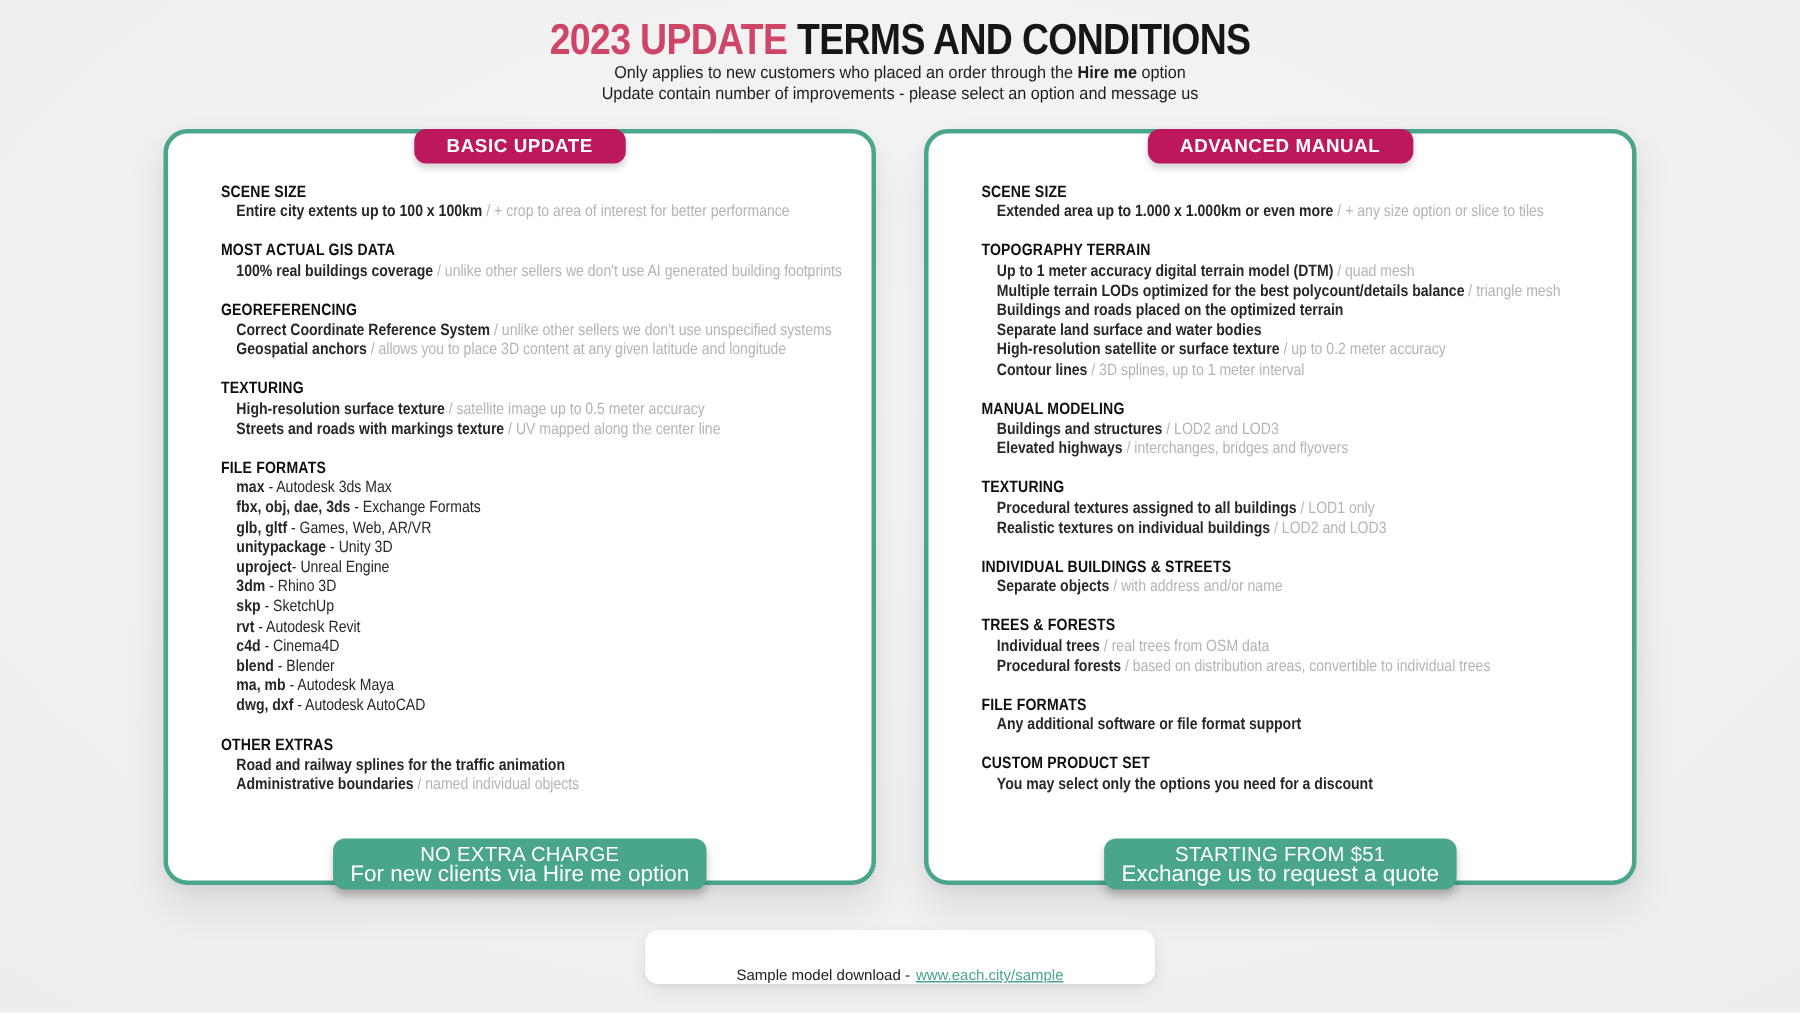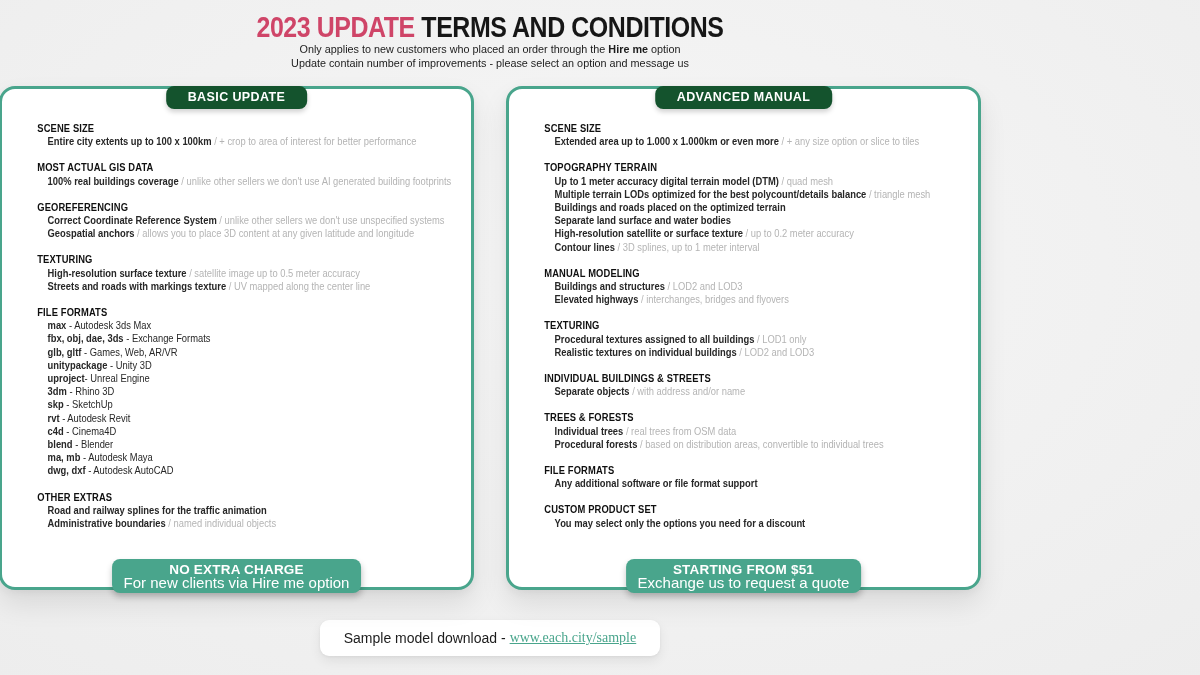--- a/index.html
+++ b/index.html
@@ -3,74 +3,74 @@
 <meta charset="utf-8">
 <style>
   * { margin:0; padding:0; box-sizing:border-box; }
   html,body { width:1200px; height:675px; }
   body {
     font-family:"Liberation Sans", sans-serif;
     background:radial-gradient(120% 130% at 50% 40%, #f6f6f6 0%, #ececec 70%, #e6e6e6 100%);
     color:#1c1c1c;
     overflow:hidden;
   }
-  .page { position:relative; width:980px; height:675px; }
+  .page { position:relative; width:1200px; height:675px; }
 
   
   .hdr { text-align:center; padding-top:12px; }
   .hdr h1 {
     font-size:29px; font-weight:bold; letter-spacing:-.5px; line-height:31px;
     transform:scaleX(.86); transform-origin:50% 50%; white-space:nowrap; color:#161616;
   }
   .hdr h1 .hl { color:#cf4568; }
   .sub { font-size:11.5px; line-height:13.5px; color:#1c1c1c;
          transform:scaleX(.94); transform-origin:50% 50%; }
 
   
   .panels { display:flex; justify-content:center; gap:32px; margin-top:16px; }
   .panel {
     position:relative; width:475px; height:504px; background:#fff;
     border:3px solid #49a58c; border-radius:16px;
     box-shadow:0 14px 28px rgba(0,0,0,.09), 0 3px 8px rgba(0,0,0,.05);
   }
   .top-tab {
     position:absolute; top:-3px; left:50%; transform:translateX(-50%);
-    background:#14532d; color:#fff; font-weight:bold; font-size:12.5px;
+    background:#be185d; color:#fff; font-weight:bold; font-size:12.5px;
     letter-spacing:.4px; padding:4px 22px 5px; border-radius:8px; white-space:nowrap;
     box-shadow:0 3px 5px rgba(0,0,0,.18);
   }
   .bottom-tab {
     position:absolute; bottom:-6px; left:50%; transform:translateX(-50%);
     background:#49a58c; color:#fff; text-align:center;
     padding:3px 12px 5px; border-radius:8px; min-width:148px; white-space:nowrap;
     box-shadow:0 4px 6px rgba(0,0,0,.22);
   }
-  .tab-title { font-size:13.5px; font-weight:bold; line-height:16px; letter-spacing:.2px; }
+  .tab-title { font-size:13.5px; font-weight:normal; line-height:16px; letter-spacing:.2px; }
   .tab-sub   { font-size:15px; line-height:10.5px; }
 
   
   .sections {
     width:545px; transform:scaleX(.86); transform-origin:top left;
     padding:33px 12px 0 41px;
   }
   .sec { margin-bottom:13px; }
   .sec-h { font-weight:bold; font-size:10.9px; line-height:13.2px; color:#0f0f0f; letter-spacing:.15px; }
   .item  { font-size:10.9px; line-height:13.2px; padding-left:12px; color:#272727;
            font-weight:bold; white-space:nowrap; }
   .item .rest { font-weight:normal; color:#272727; }
   .item .note { font-weight:normal; color:#b4b4b4; }
 
   
   .samplebar {
     width:340px; height:36px; margin:30px auto 0; background:#fff; border-radius:9px;
     box-shadow:0 5px 12px rgba(0,0,0,.07), 0 1px 3px rgba(0,0,0,.05);
-    display:flex; align-items:center; justify-content:center;
-    font-size:14px; color:#1c1c1c; gap:4px;
+    display:flex; align-items:flex-end; justify-content:center;
+    font-size:10px; color:#1c1c1c; gap:4px;
   }
-  .samplebar a { color:#49a58c; text-decoration:underline; cursor:pointer;font-family:Liberation Serif, serif; }
+  .samplebar a { color:#49a58c; text-decoration:underline; cursor:pointer; }
 </style>
 </head>
 <body>
 
 <div class="page">
 
   <header class="hdr">
     <h1>
       <span class="hl">2023 UPDATE</span>
       <span>TERMS AND CONDITIONS</span>

